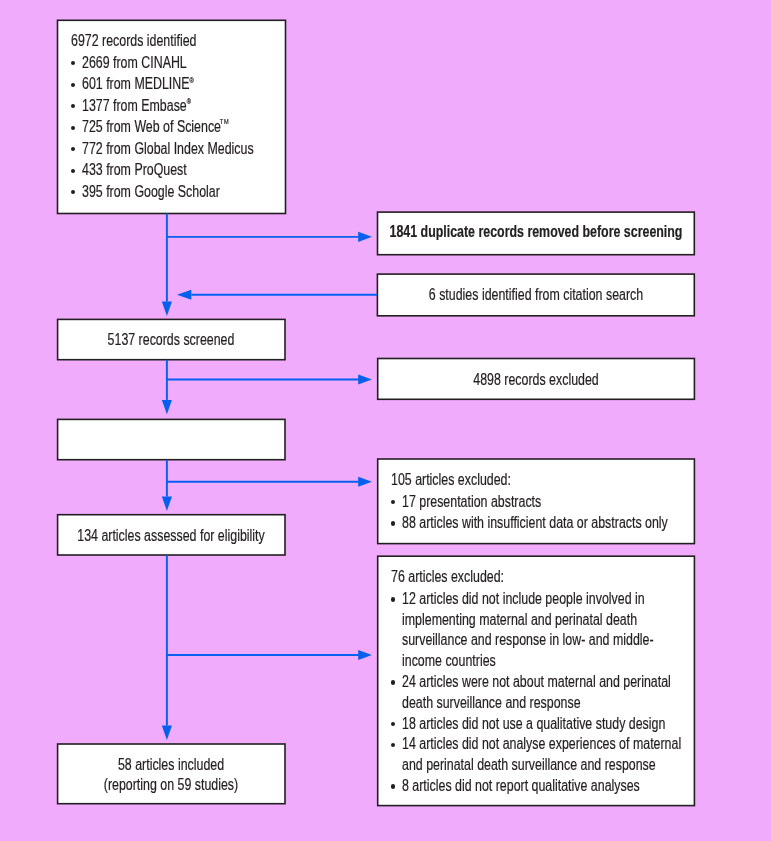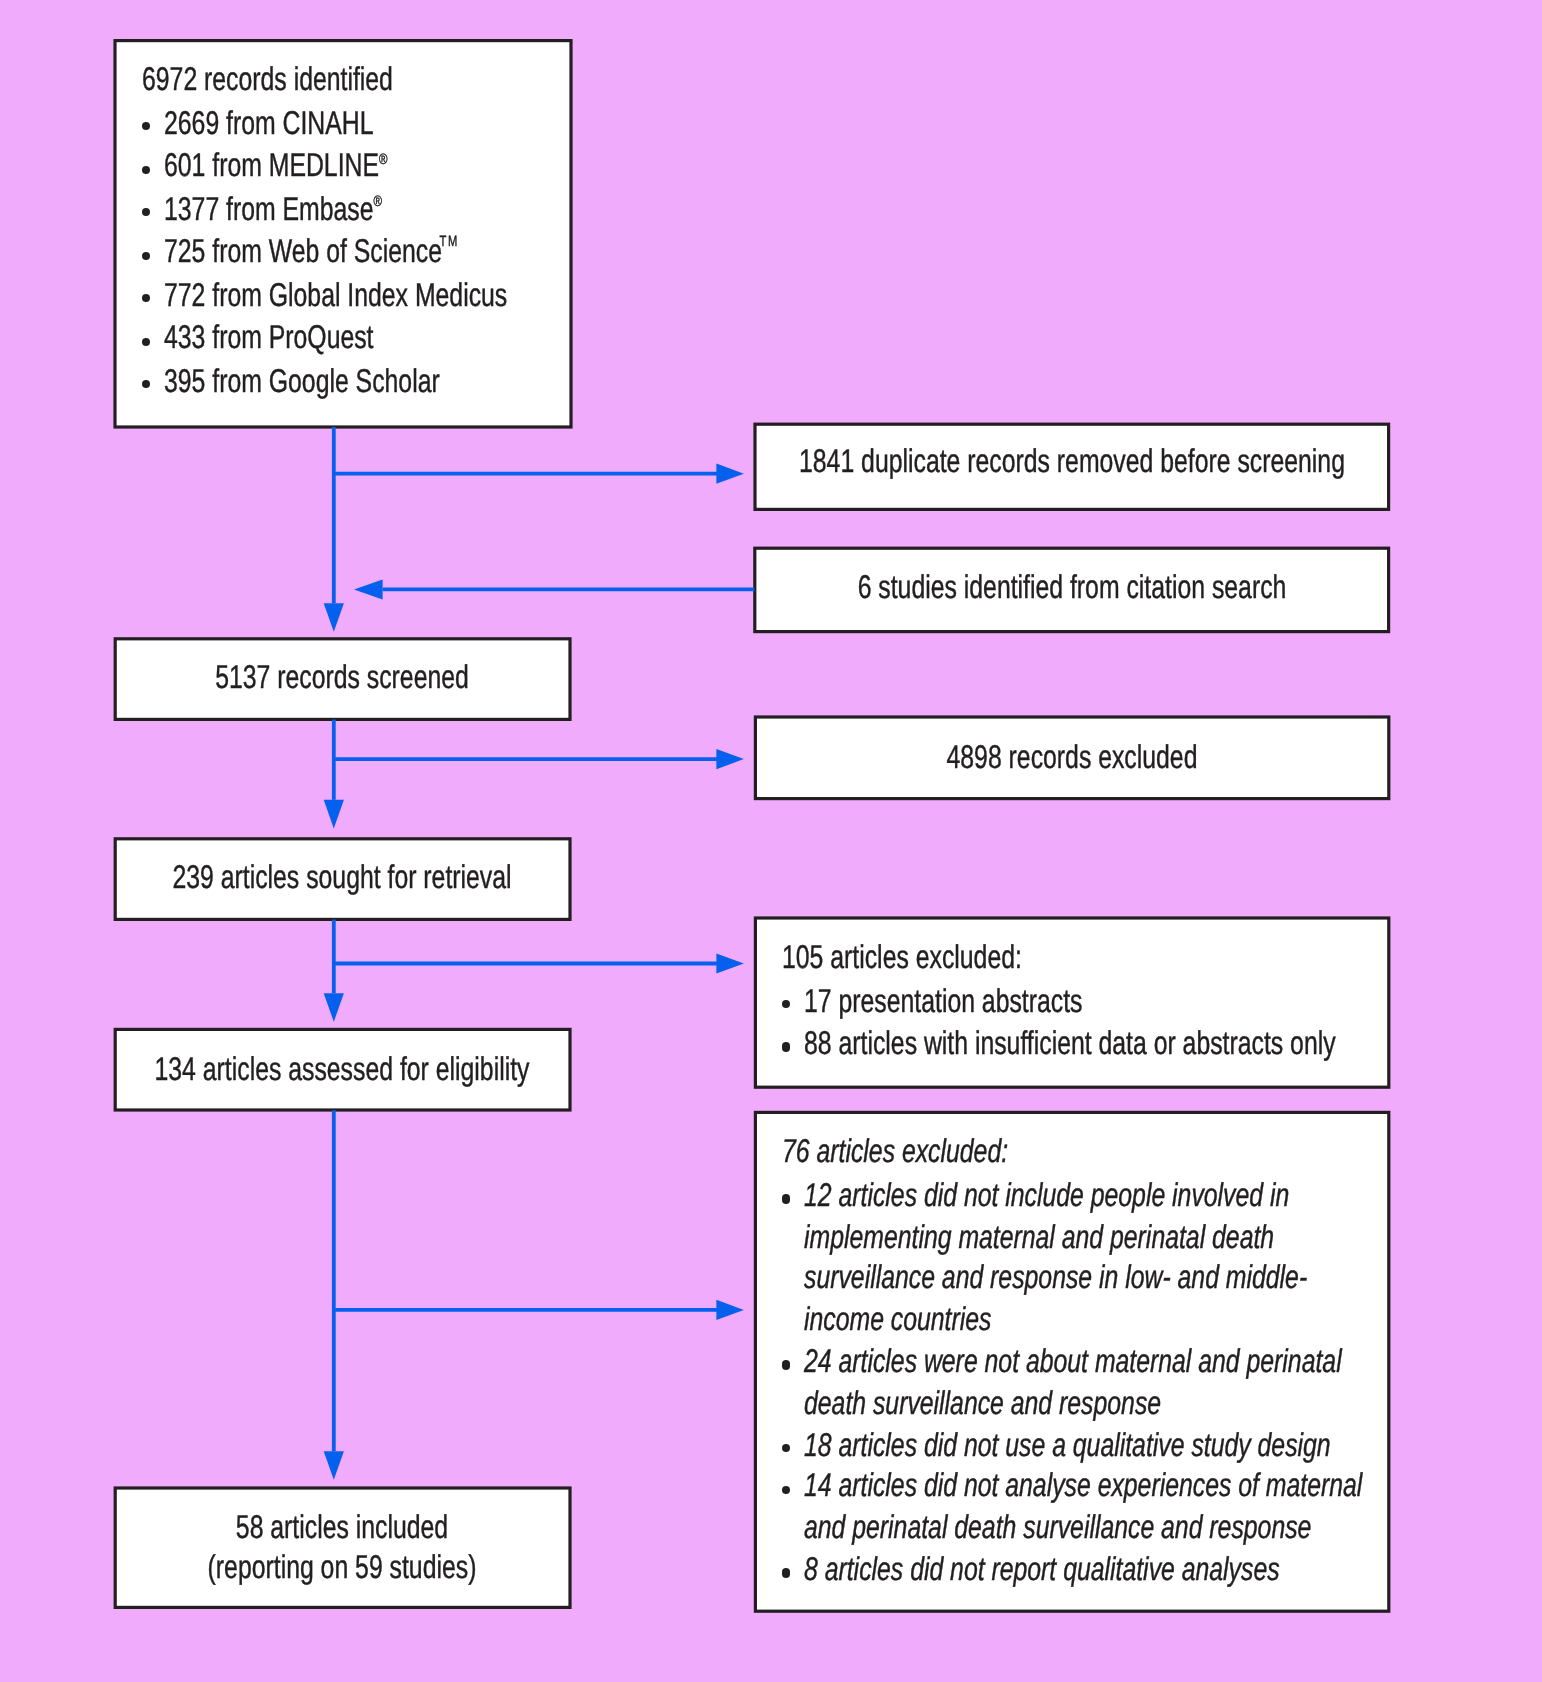--- a/index.html
+++ b/index.html
@@ -72,53 +72,50 @@
     <span class="bul" style="left:13.4px;top:105.35px;"></span>
     <span class="ln" style="left:24.5px;top:98px;">725 from Web of Science<span class="sup tm">TM</span></span>
     <span class="bul" style="left:13.4px;top:126.85px;"></span>
     <span class="ln" style="left:24.5px;top:119.5px;">772 from Global Index Medicus</span>
     <span class="bul" style="left:13.4px;top:148.35px;"></span>
     <span class="ln" style="left:24.5px;top:141px;">433 from ProQuest</span>
     <span class="bul" style="left:13.4px;top:169.85px;"></span>
     <span class="ln" style="left:24.5px;top:162.5px;">395 from Google Scholar</span>
   </div>
 
-  <div class="box" style="left:377.5px;top:212.1px;width:316.8px;height:26px;">
+  <div class="box" style="left:377.5px;top:212.1px;width:316.8px;height:26px;font-weight:bold;">
     <span class="ln c" style="top:11.4px;">1841 duplicate records removed before screening</span>
   </div>
 
   <div class="box" style="left:377.4px;top:274.1px;width:316.9px;height:41.7px;padding-left:32px;">
     <span class="ln c" style="top:12.1px;">6 studies identified from citation search</span>
   </div>
 
   <div class="box" style="left:57.6px;top:319.4px;width:227.4px;height:40.3px;">
     <span class="ln c" style="top:11.9px;">5137 records screened</span>
   </div>
 
   <div class="box" style="left:377.7px;top:358.5px;width:316.7px;height:40.8px;padding-left:24px;">
     <span class="ln c" style="top:12.1px;">4898 records excluded</span>
   </div>
 
-  <div class="box" style="left:57.6px;top:419.4px;width:227.4px;height:40.3px;">
-    <span class="ln c" style="top:11.7px;">239 articles sought for retrieval</span>
-  </div>
 
   <div class="box" style="left:377.7px;top:459px;width:316.7px;height:84.6px;">
     <span class="ln" style="left:13.4px;top:11.8px;">105 articles excluded:</span>
     <span class="bul" style="left:13.4px;top:41.05px;"></span>
     <span class="ln" style="left:24.5px;top:33.7px;">17 presentation abstracts</span>
     <span class="bul" style="left:13.4px;top:62.45px;"></span>
     <span class="ln" style="left:24.5px;top:55.1px;">88 articles with insufficient data or abstracts only</span>
   </div>
 
   <div class="box" style="left:57.6px;top:514.7px;width:227.4px;height:40.3px;text-align:right;">
     <span class="ln c" style="top:11.9px;">134 articles assessed for eligibility</span>
   </div>
 
-  <div class="box" style="left:377.7px;top:556.2px;width:252px;height:249.4px;font-style:italic;">
+  <div class="box" style="left:377.7px;top:556.2px;width:252px;height:249.4px;">
     <span class="ln" style="left:13.4px;top:11.8px;">76 articles excluded:</span>
     <span class="bul" style="left:13.4px;top:41.05px;"></span>
     <span class="ln" style="left:24.5px;top:33.7px;">12 articles did not include people involved in</span>
     <span class="ln" style="left:24.5px;top:54.5px;">implementing maternal and perinatal death</span>
     <span class="ln" style="left:24.5px;top:75.3px;">surveillance and response in low- and middle-</span>
     <span class="ln" style="left:24.5px;top:96.1px;">income countries</span>
     <span class="bul" style="left:13.4px;top:124.25px;"></span>
     <span class="ln" style="left:24.5px;top:116.9px;">24 articles were not about maternal and perinatal</span>
     <span class="ln" style="left:24.5px;top:137.7px;">death surveillance and response</span>
     <span class="bul" style="left:13.4px;top:165.85px;"></span>

